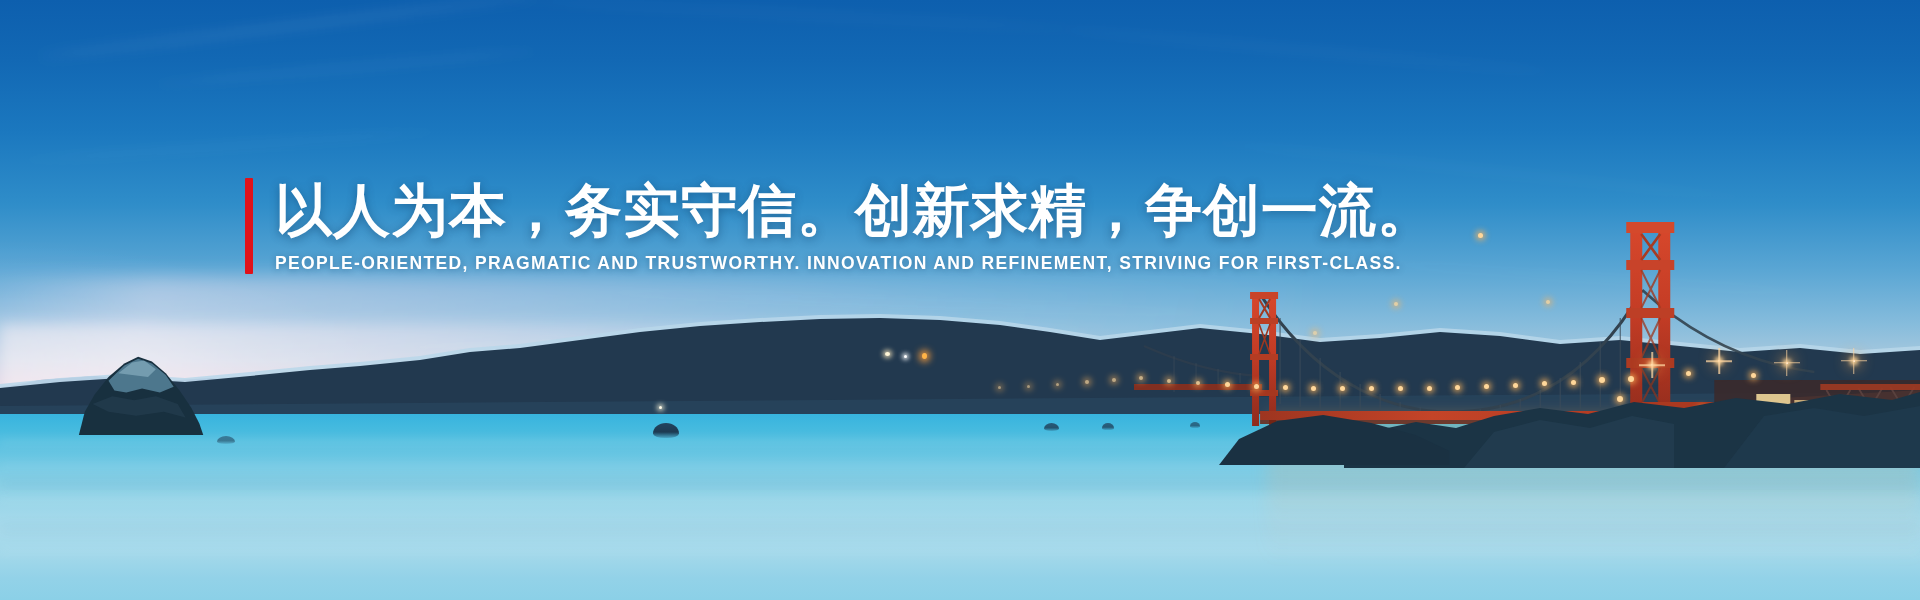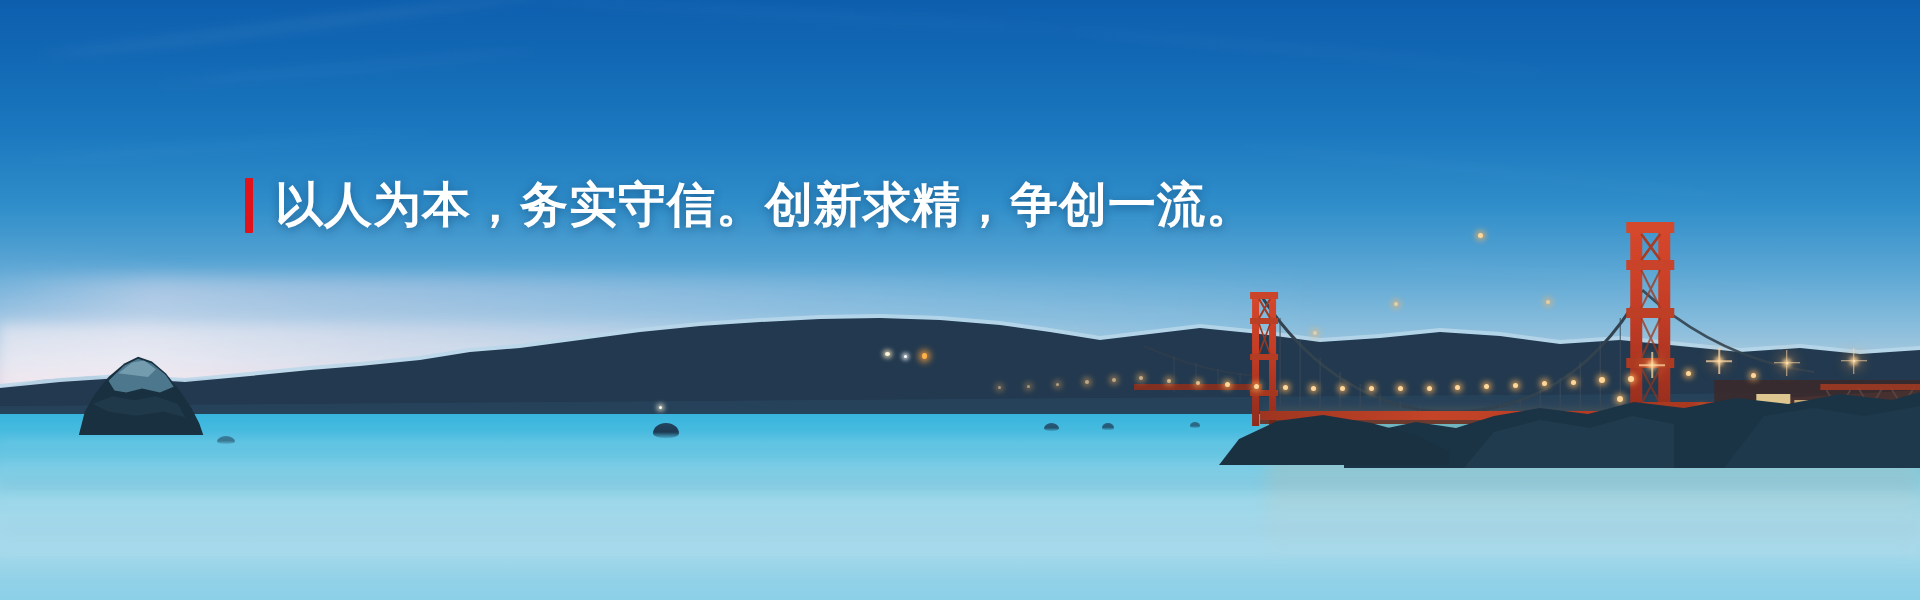--- a/index.html
+++ b/index.html
@@ -192,21 +192,21 @@
   .copy{
     position:absolute; left:245px; top:178px; display:flex; align-items:stretch;
   }
   .accent-bar{
     width:8px; background:#e0121a; margin-right:22px; align-self:stretch;
     border-radius:1px;
   }
   .copy-text{display:flex;flex-direction:column;justify-content:center;}
   .headline{
     color:#ffffff;
-    font-size:48px;
+    font-size:57px;
     font-weight:bold;
     line-height:1.14;
     letter-spacing:1px;
     white-space:nowrap;
     text-shadow:0 2px 10px rgba(10,50,90,.45);
     margin:0;
   }
   .subline{
     color:#ffffff;
     font-size:17.5px;
@@ -452,16 +452,17 @@
   <div class="headland" style="right:24.5%;bottom:22.5%;width:12%;height:11%;">
     <svg viewBox="0 0 230 66" preserveAspectRatio="none">
       <path d="M0,66 L20,40 L58,22 L104,16 L152,24 L196,36 L230,52 L230,66 Z" fill="#1a3142"></path>
     </svg>
   </div>
 
   <div class="copy">
     <div class="accent-bar"></div>
     <div class="copy-text">
       <div class="headline">以人为本，务实守信。创新求精，争创一流。</div>
+      <div class="subline">PEOPLE-ORIENTED, PRAGMATIC AND TRUSTWORTHY. INNOVATION AND REFINEMENT, STRIVING FOR FIRST-CLASS.</div>
     </div>
   </div>
 
 </div>
 
 </body></html>

